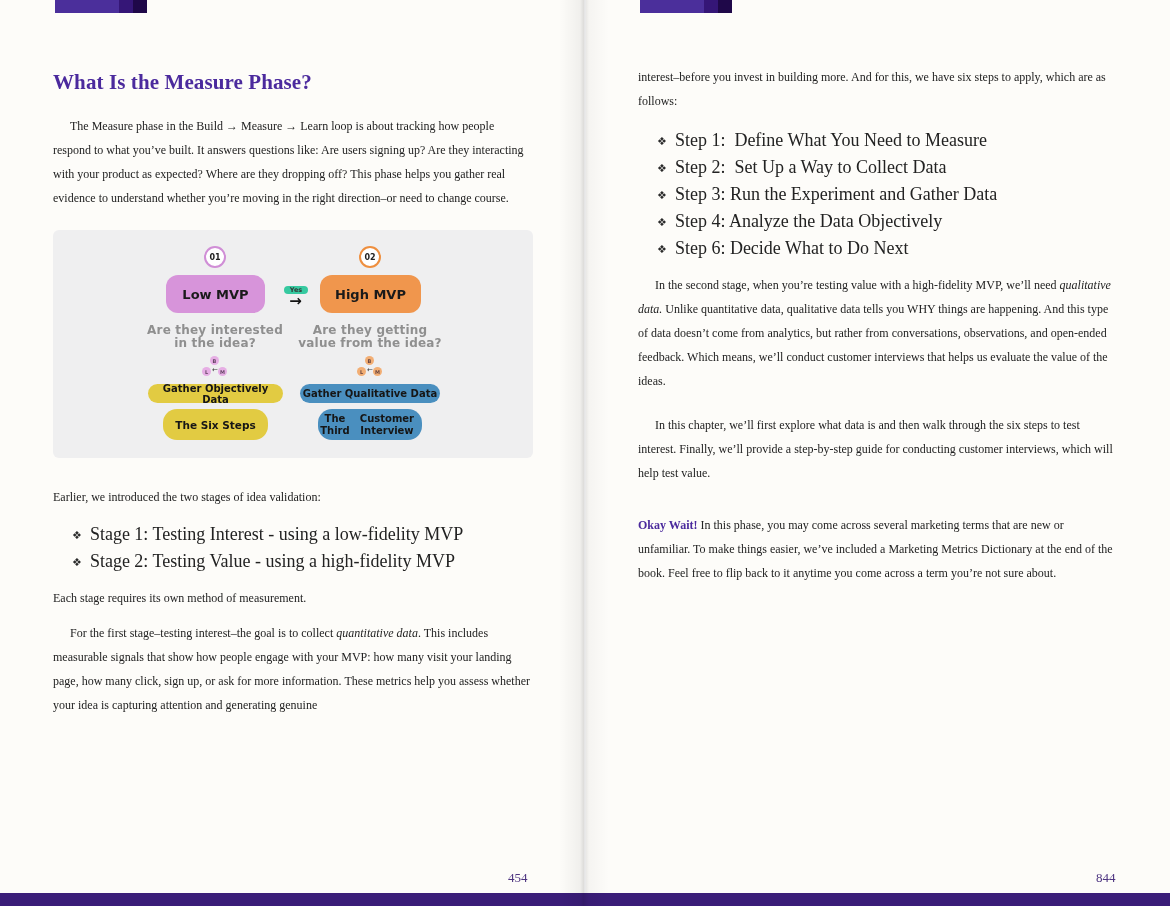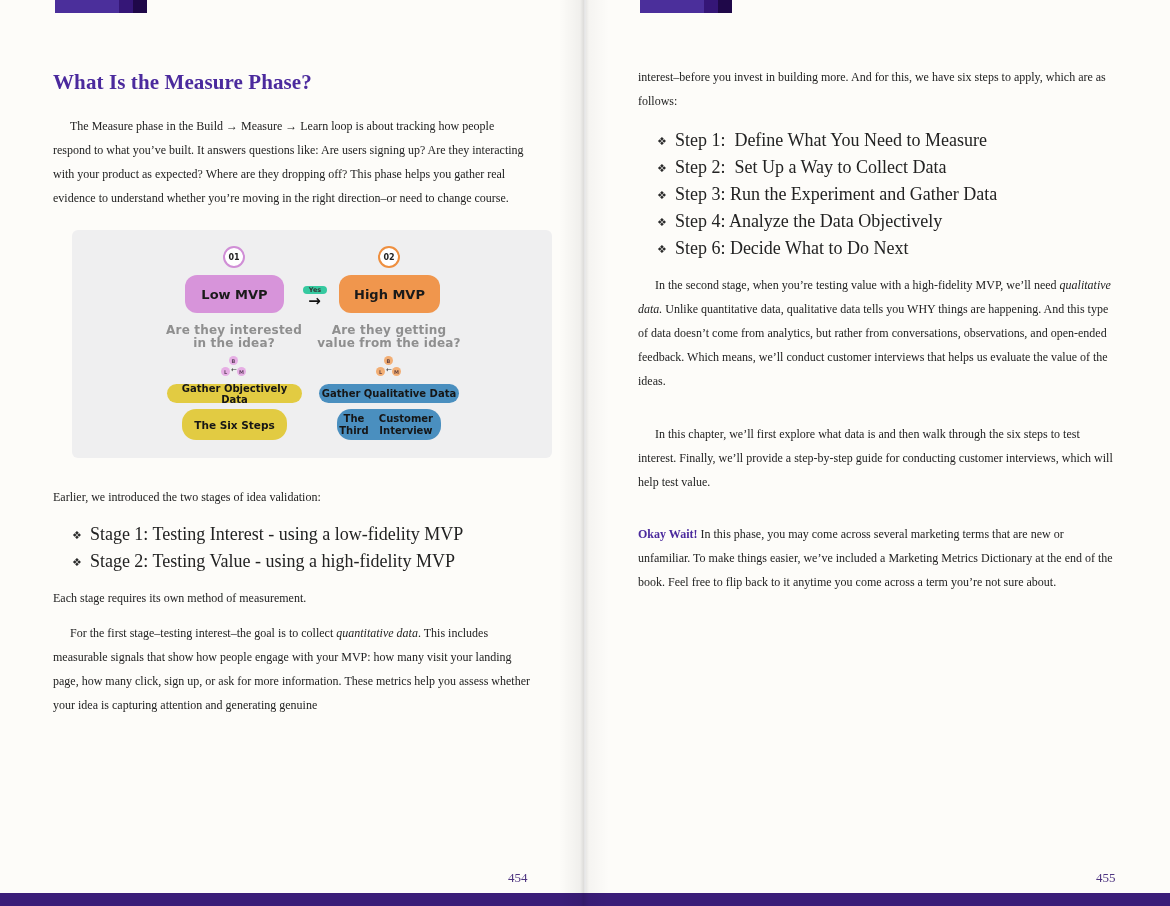--- a/index.html
+++ b/index.html
@@ -40,21 +40,20 @@
   .bullet {
     font-family:"DejaVu Sans", sans-serif; font-size:11px; color:#2a2a2a;
     margin-right:8px; position:relative; top:-1px;
   }
 
   
   .diagram {
     position:relative; margin-top:20px; width:480px; height:228px;
     background:var(--diagram-bg,#efeff0); border-radius:6px;
     font-family:"DejaVu Sans", sans-serif;
-    margin-left:19px;
   }
   .badge {
     position:absolute; top:16px; width:22px; height:22px; border-radius:50%;
     background:#ffffff; font-size:8px; font-weight:bold; color:#222;
     display:flex; align-items:center; justify-content:center;
   }
   .badge-1 { left:151px; border:2.5px solid var(--badge1-border,#d08ed6); }
   .badge-2 { left:306px; border:2.5px solid var(--badge2-border,#ee8f3f); }
   .mvp-box {
     position:absolute; top:45px; height:38px; border-radius:12px;
@@ -124,21 +123,21 @@
 
   
   .p-measure { margin-top:20px; }
   .p-earlier { margin-top:27px; }
   .list-stages { margin-top:13px; }
   .p-each { margin-top:10px; }
   .p-quant { margin-top:11px; }
   .p-interest { margin-top:65px; }
   .list-steps { margin-top:15px; }
   .p-second { margin-top:10px; }
-  .p-chapter { margin-top:29px;font-family:Liberation Serif, serif; }
+  .p-chapter { margin-top:20px;font-family:Liberation Serif, serif; }
   .p-okay { margin-top:28px; }
 </style>
 </head>
 <body>
 
 <section class="page page-left">
   <div class="logo">
     <span class="seg1"></span>
     <span class="seg2"></span>
     <span class="seg3"></span>
@@ -220,17 +219,17 @@
       <li><span class="bullet">❖</span><span>Step 4: Analyze the Data Objectively</span></li>
       <li><span class="bullet">❖</span><span>Step 6: Decide What to Do Next</span></li>
     </ul>
 
     <p class="body indent p-second"><span>In the second stage, when you’re testing value with a high-fidelity MVP, we’ll need </span><span style="font-style: italic;">qualitative data.</span><span> Unlike quantitative data, qualitative data tells you WHY things are happening. And this type of data doesn’t come from analytics, but rather from conversations, observations, and open-ended feedback. Which means, we’ll conduct customer interviews that helps us evaluate the value of the ideas.</span></p>
 
     <p class="body indent p-chapter">In this chapter, we’ll first explore what data is and then walk through the six steps to test interest. Finally, we’ll provide a step-by-step guide for conducting customer interviews, which will help test value.</p>
 
     <p class="body p-okay"><span style="font-weight: bold; color: rgb(75, 42, 157);">Okay Wait!</span><span> In this phase, you may come across several marketing terms that are new or unfamiliar. To make things easier, we’ve included a Marketing Metrics Dictionary at the end of the book. Feel free to flip back to it anytime you come across a term you’re not sure about.</span></p>
   </div>
-  <div class="page-number">455</div>
+  <div class="page-number">844</div>
 </section>
 
 <div class="gutter"></div>
 <div class="bottom-bar"></div>
 
 </body></html>

